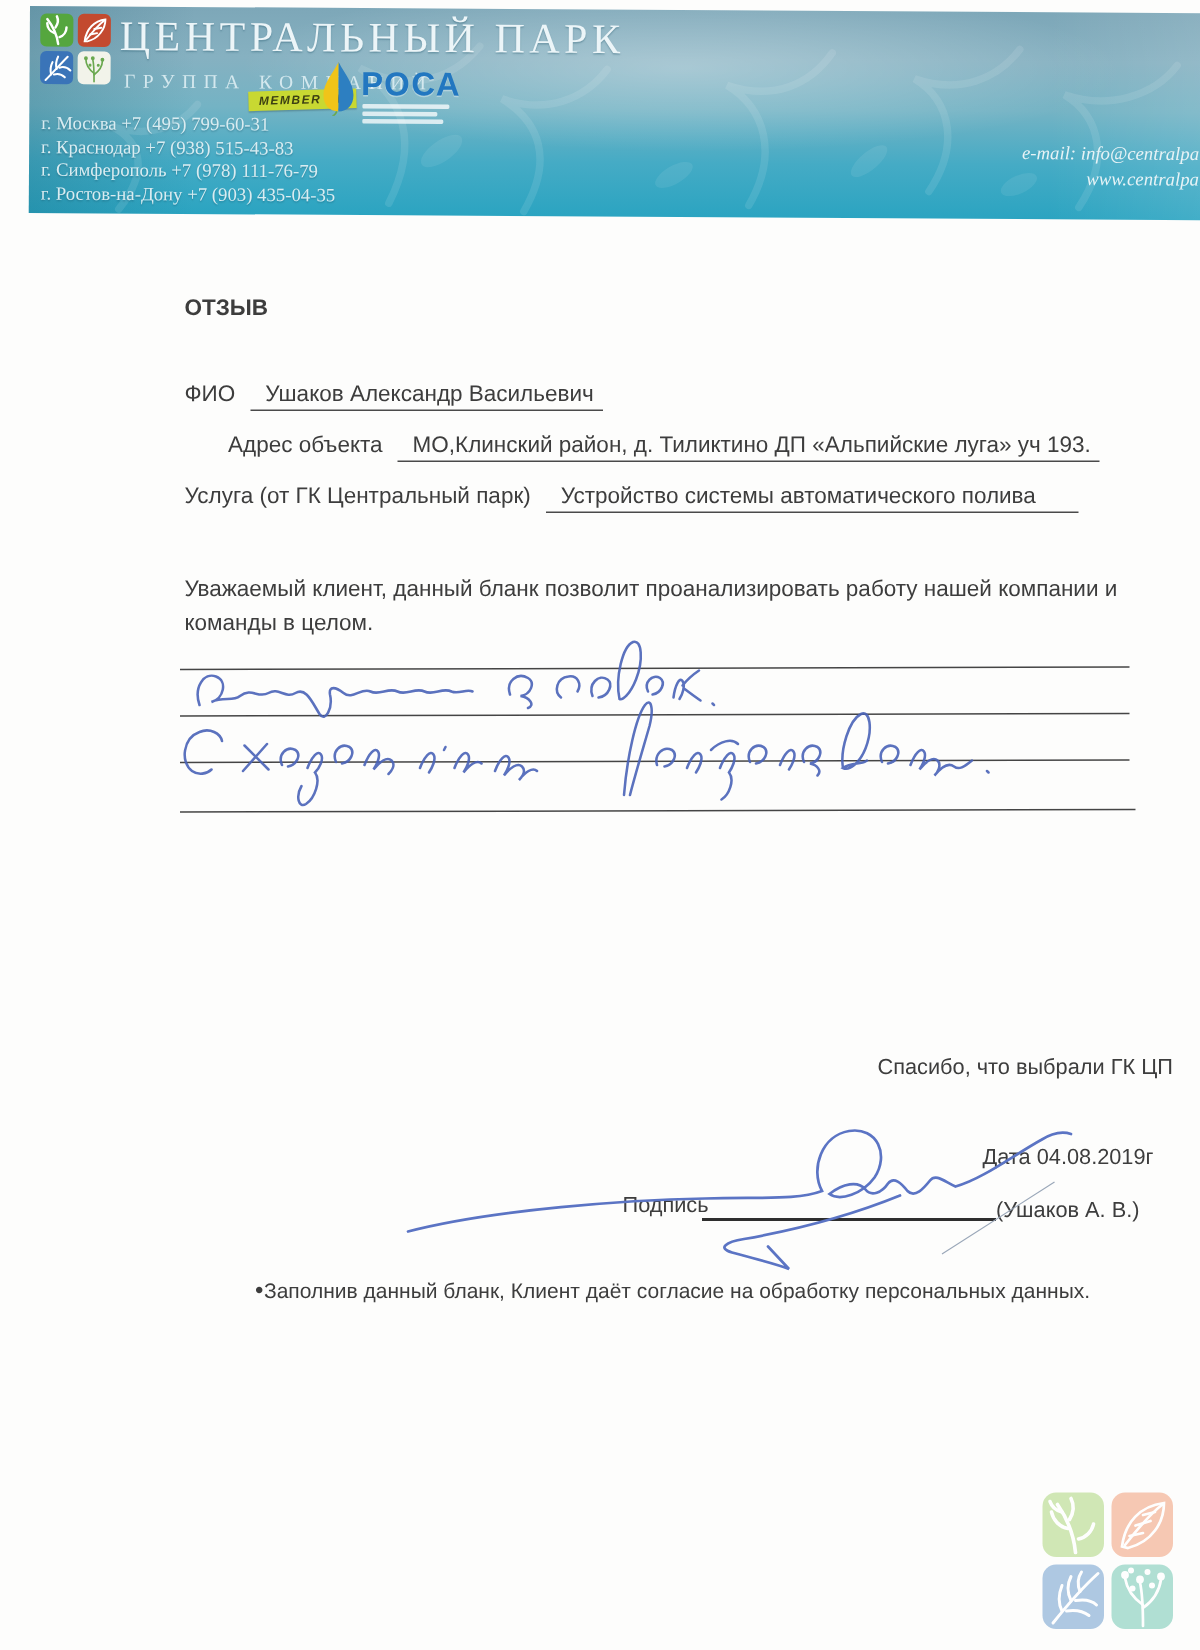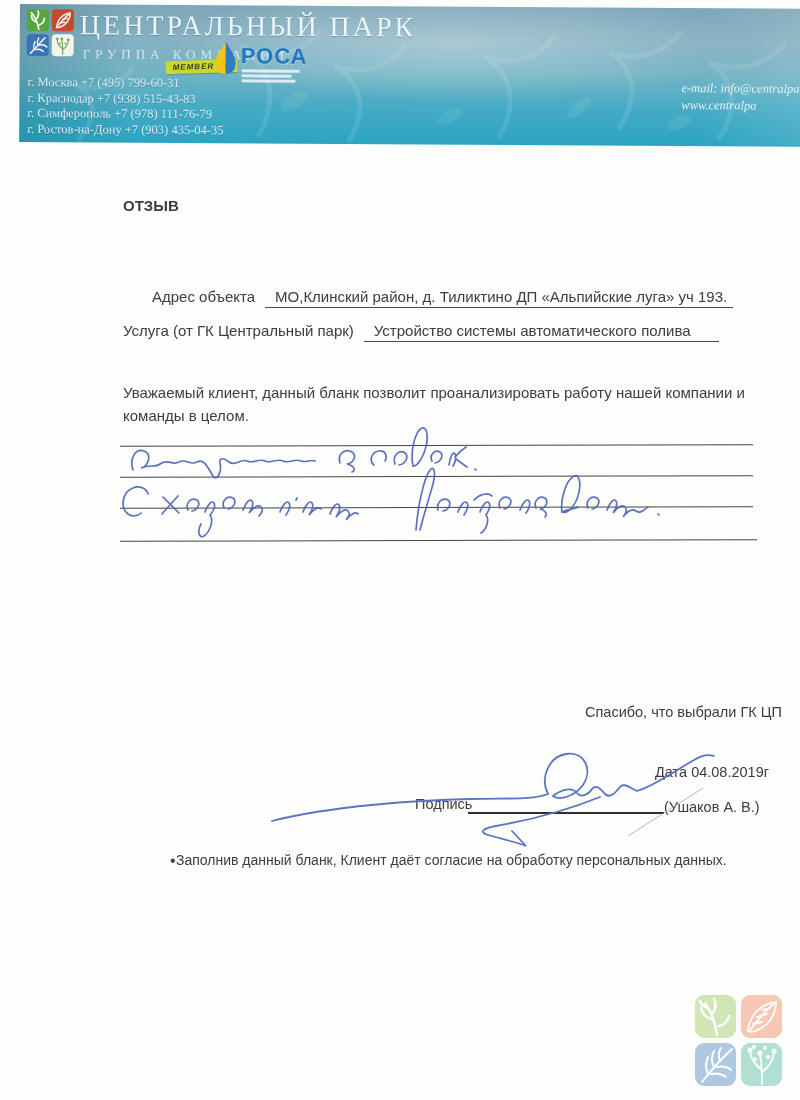--- a/index.html
+++ b/index.html
@@ -36,21 +36,21 @@
              letter-spacing:1px;color:#2277c0;text-shadow:0 1px 0 rgba(255,255,255,.35);}
   .rosa-tagline{position:absolute;left:222px;top:64px;}
   .rosa-tagline i{display:block;width:58px;height:2.5px;background:rgba(255,255,255,.75);
                   margin-bottom:2.5px;border-radius:1px;}
   .rosa-tagline i:nth-child(2){width:50px;}
   .rosa-tagline i:nth-child(3){width:54px;}
 
   .contacts{position:absolute;left:8px;top:71px;font-family:"Liberation Serif",serif;
             font-size:12.5px;line-height:15.5px;color:#d9ecf1;white-space:nowrap;
             text-shadow:0 1px 1px rgba(20,70,90,.3);}
-  .webinfo{position:absolute;right:10px;top:72px;
+  .webinfo{position:absolute;right:10px;top:86px;text-align:right;
            font-family:"Liberation Serif",serif;font-style:italic;font-size:12.5px;
            line-height:17px;color:#e7f3f6;white-space:nowrap;}
 
   
   .doc-title{position:absolute;left:123px;top:197px;font-size:15px;font-weight:bold;}
 
   .field{position:absolute;left:123px;font-size:15px;white-space:nowrap;}
   .field .val{border-bottom:1.5px solid #4a4a4a;padding:0 6px 2px 10px;}
   .f-fio{top:254px;}
   .f-addr{top:288px;margin-left:29px;}
@@ -181,20 +181,23 @@
     </div>
 
     <div class="webinfo">
       <div>e-mail: info@centralpa</div>
       <div>www.centralpa</div>
     </div>
   </div>
 
   <div class="doc-title">ОТЗЫВ</div>
 
+  <div class="field f-fio">
+    <span>ФИО</span><span class="gap"></span><span class="val">Ушаков Александр Васильевич</span>
+  </div>
   <div class="field f-addr">
     <span>Адрес объекта</span><span class="gap"></span><span class="val">МО,Клинский район, д. Тиликтино ДП «Альпийские луга» уч 193.</span>
   </div>
   <div class="field f-serv">
     <span>Услуга (от ГК Центральный парк)</span><span class="gap"></span><span class="val">Устройство системы автоматического полива</span>
   </div>
 
   <div class="intro">Уважаемый клиент, данный бланк позволит проанализировать работу нашей компании и команды в целом.</div>
 
   <div class="rule" style="top:445px"></div>

